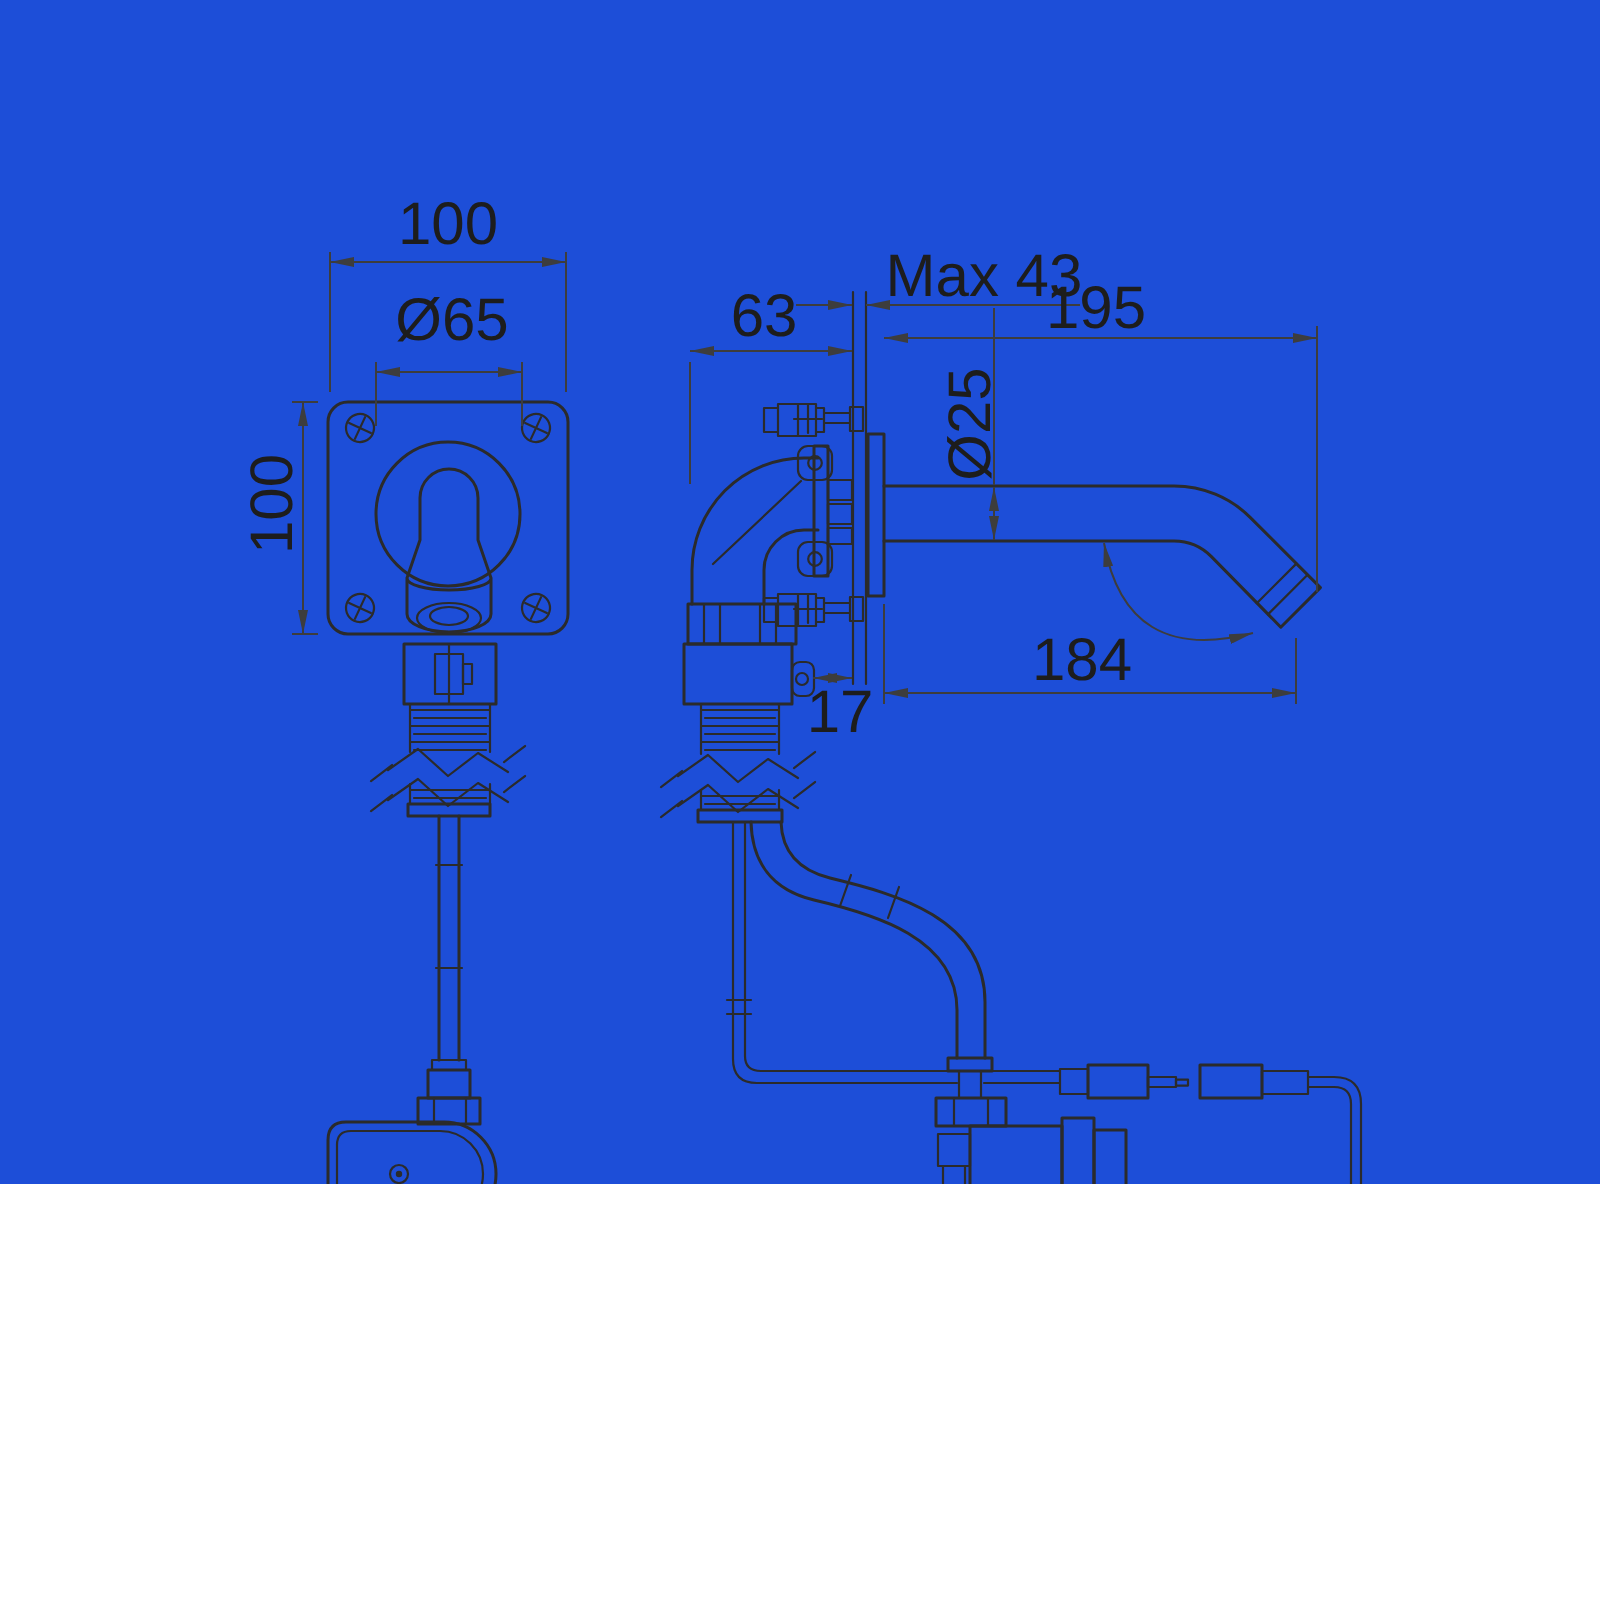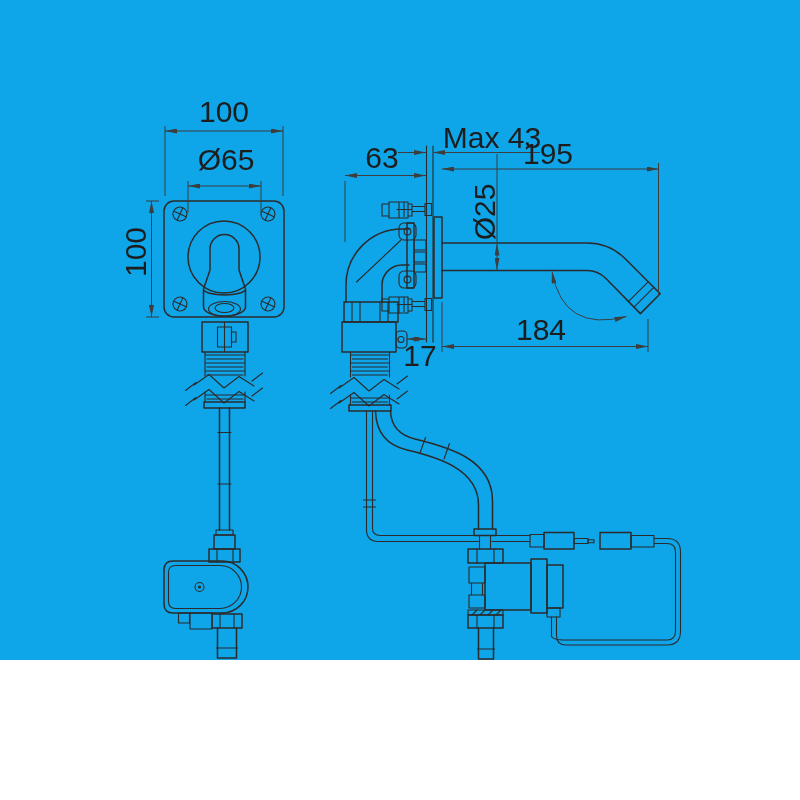--- a/index.html
+++ b/index.html
@@ -1,16 +1,16 @@
 <!DOCTYPE html>
 <html><head>
 <meta charset="utf-8">
 <style>
   html,body{margin:0;padding:0;background:#fff;}
-  #stage{position:relative;width:800px;height:660px;background:#0ea5e9;overflow:hidden;
+  #stage{position:relative;width:800px;height:592px;background:#1d4ed8;overflow:hidden;
          font-family:"Liberation Sans",sans-serif;}
   .obj{fill:none;stroke:#2b2b2b;stroke-width:1.5;stroke-linejoin:round;stroke-linecap:round;}
   .obj2{fill:none;stroke:#2b2b2b;stroke-width:1.1;stroke-linejoin:round;stroke-linecap:round;}
   .thin{fill:none;stroke:#3d3d3d;stroke-width:1;}
   .dl{marker-start:url(#aS);marker-end:url(#aE);}
   .de{marker-end:url(#aE);}
   .dim{font-family:"Liberation Sans",sans-serif;font-size:30px;fill:#1d1d1d;text-anchor:middle;}
   .fillDot{fill:#2b2b2b;stroke:none;}
 </style>
 </head>

